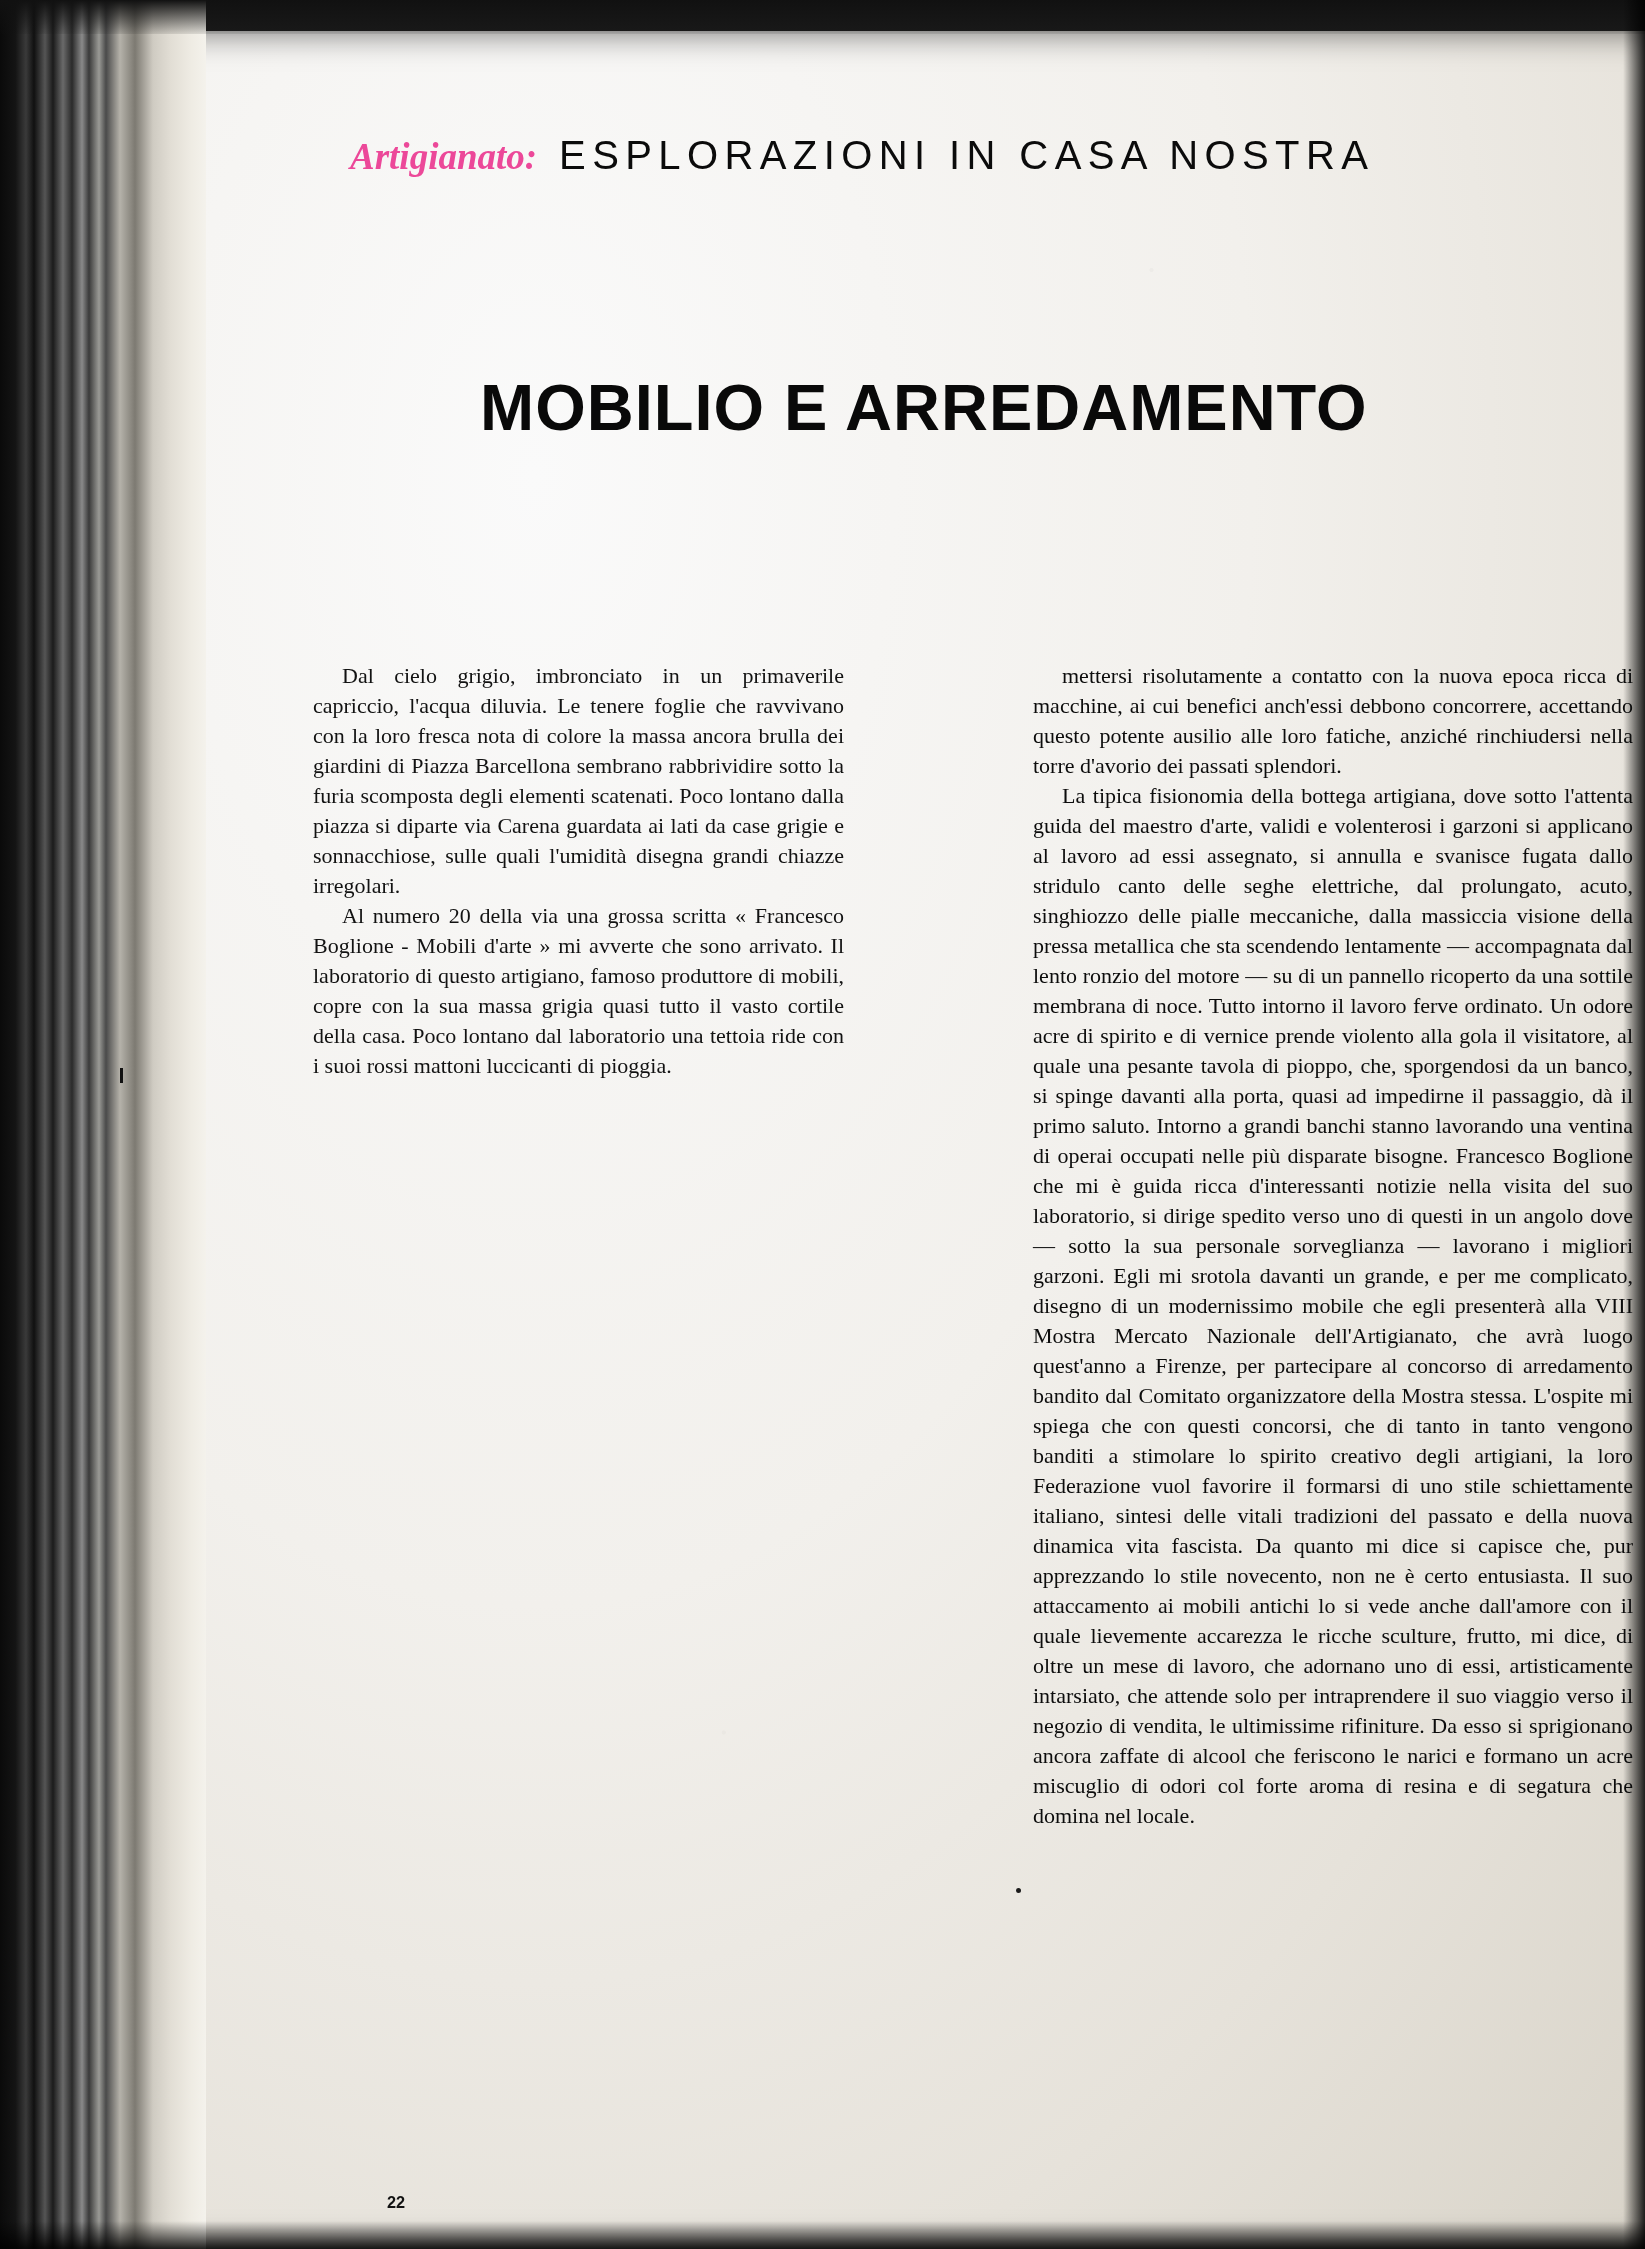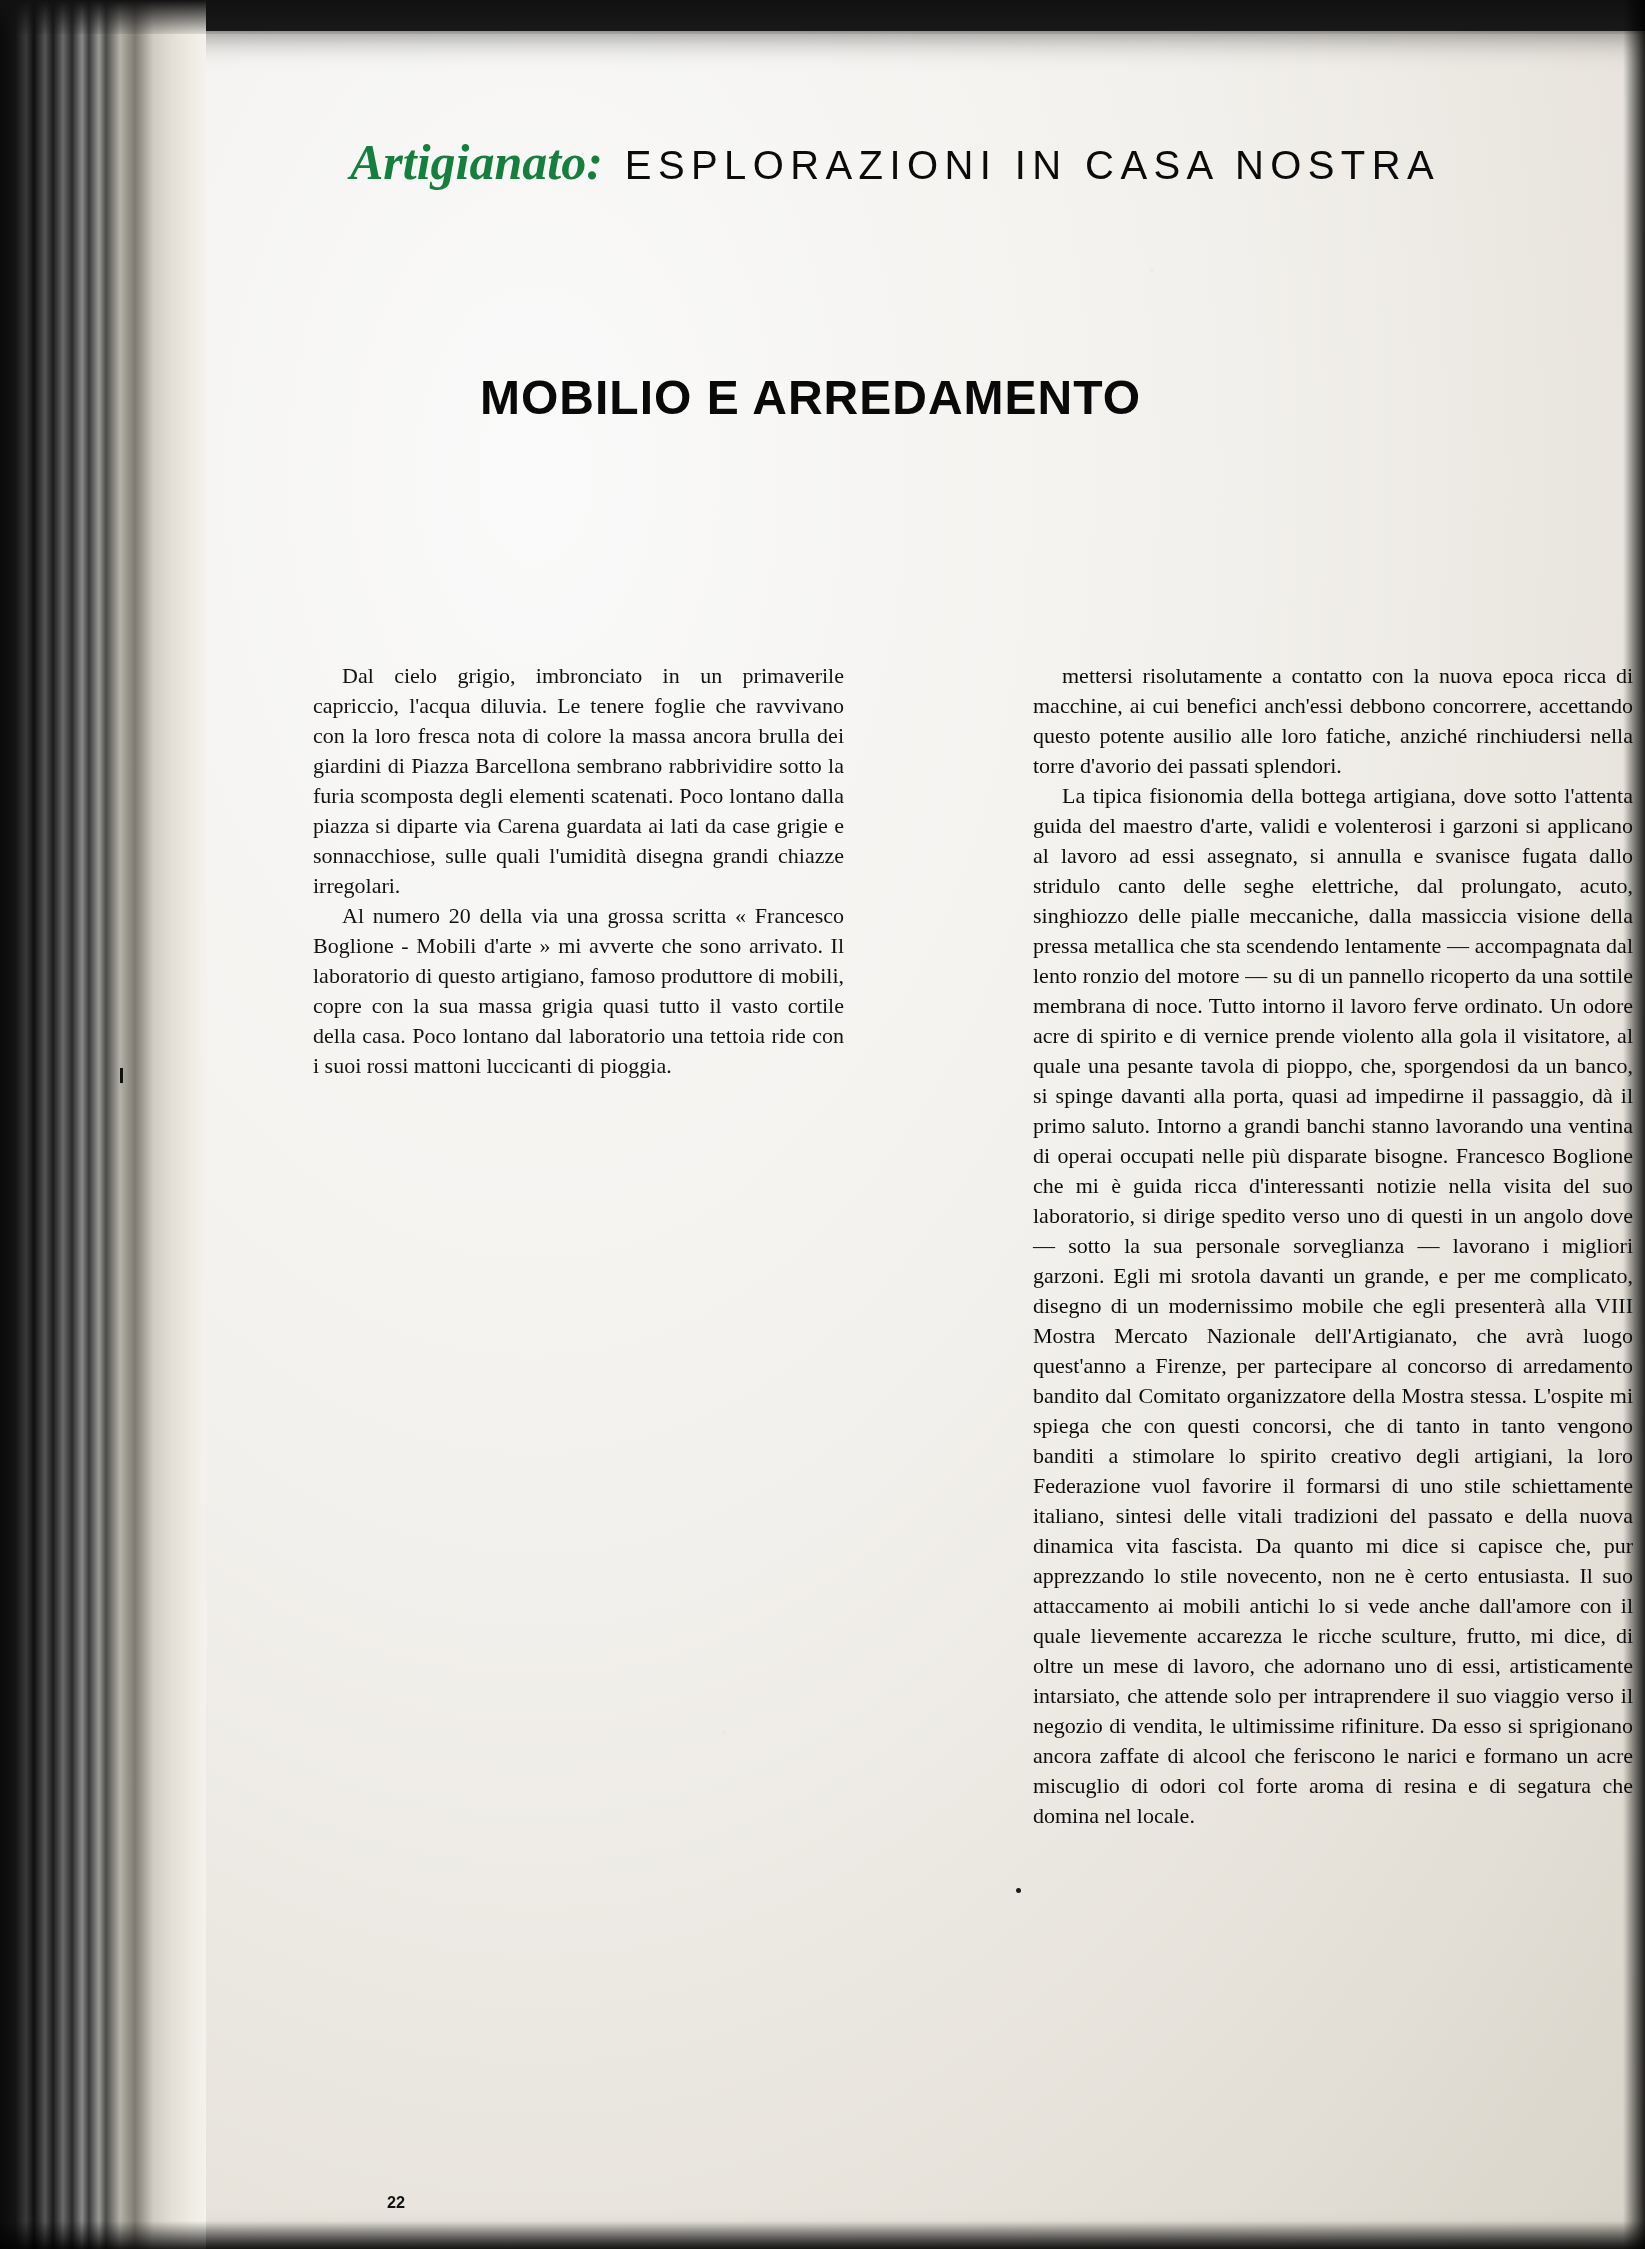--- a/index.html
+++ b/index.html
@@ -83,39 +83,39 @@
     position: absolute;
     left: 350px;
     top: 133px;
     width: 1285px;
     white-space: nowrap;
   }
   .kicker .k-label {
     font-family: "Liberation Serif", serif;
     font-style: italic;
     font-weight: 700;
-    font-size: 50px;
-    color: #15803d;
+    font-size: 37px;
+    color: #ec4899;
     letter-spacing: 0px;
   }
   .kicker .k-title {
     font-family: "Liberation Sans", sans-serif;
     font-weight: 400;
     font-size: 40px;
     color: #0b0b0b;
     letter-spacing: 6.4px;
     margin-left: 22px;
   }
   .headline {
     position: absolute;
     left: 480px;
     top: 370px;
     font-family: "Liberation Sans", sans-serif;
     font-weight: 700;
-    font-size: 48px;
+    font-size: 65px;
     letter-spacing: 1px;
     color: #090909;
     white-space: nowrap;
   }
 
   
   .col {
     position: absolute;
     top: 661px;
     font-size: 22px;

